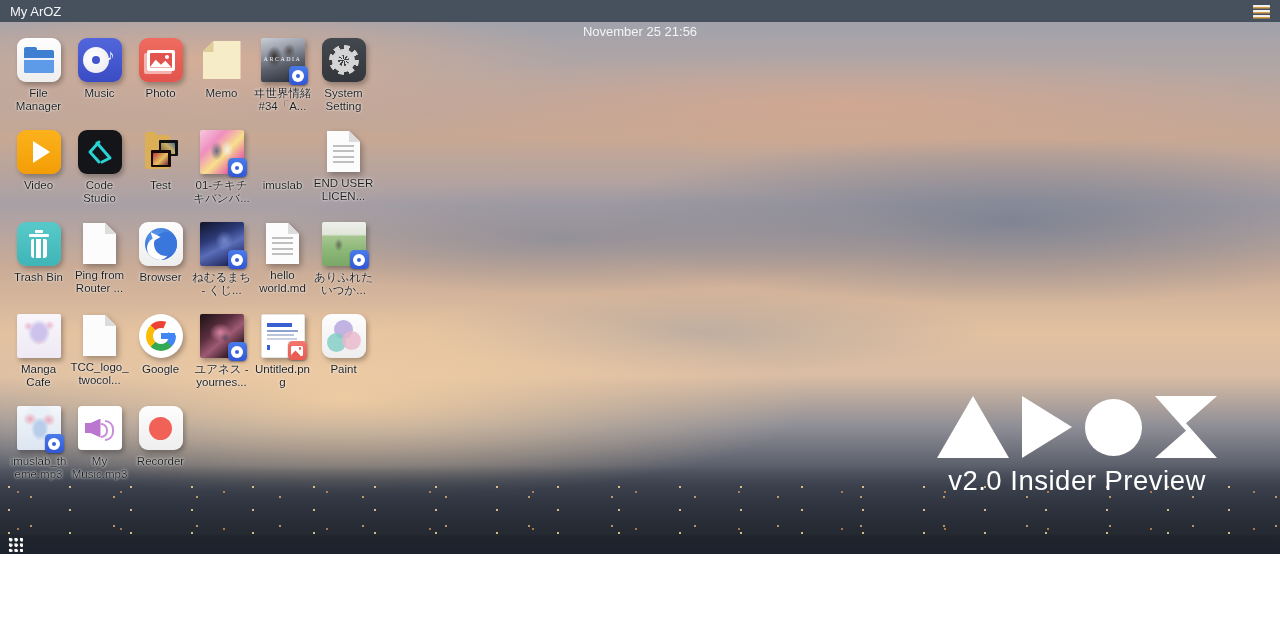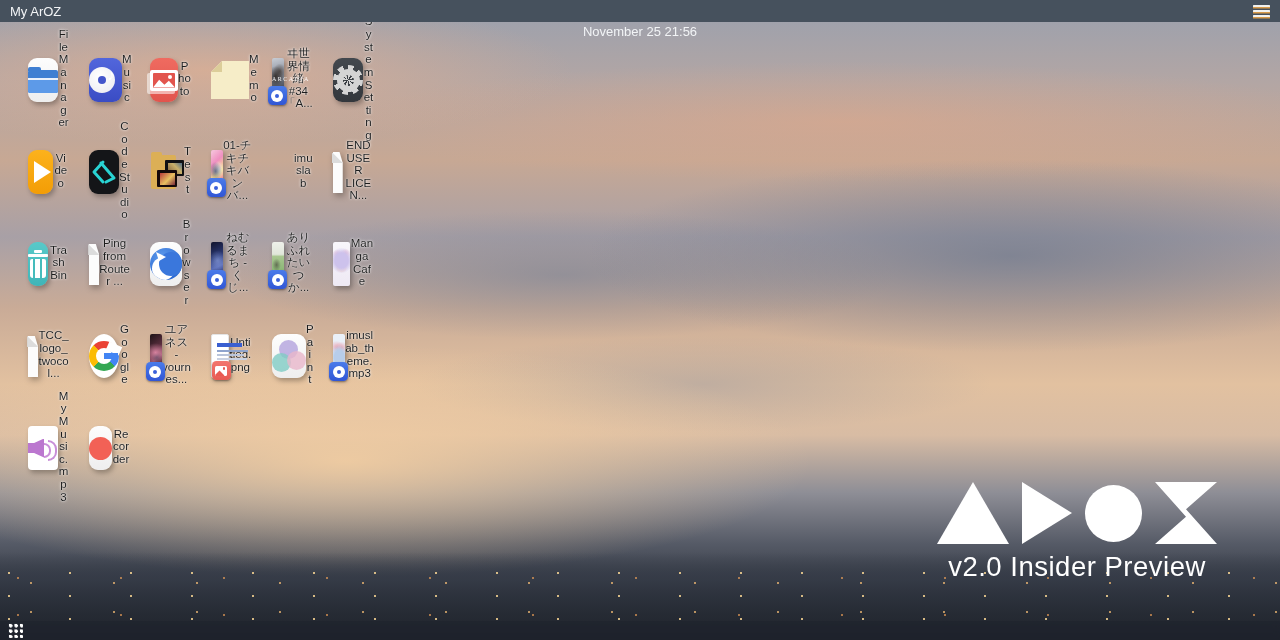--- a/index.html
+++ b/index.html
@@ -1,17 +1,17 @@
 <!DOCTYPE html>
 <html><head>
 <meta charset="utf-8">
 <style>
   html,body{margin:0;padding:0;}
   body{width:1280px;height:640px;overflow:hidden;font-family:"Liberation Sans","DejaVu Sans",sans-serif;}
-  .stage{position:relative;width:1280px;height:640px;overflow:hidden;background:#4d7c0f;}
+  .stage{position:relative;width:1280px;height:554px;overflow:hidden;background:#4d7c0f;}
 
   
   .wallpaper{position:absolute;inset:0;
     background:
       radial-gradient(52% 26% at 27% 72%, rgba(246,208,162,.85), rgba(246,208,162,0) 70%),
       radial-gradient(40% 16% at 16% 11%, rgba(233,178,143,.65), transparent 72%),
       radial-gradient(55% 13% at 66% 19%, rgba(224,168,138,.55), transparent 72%),
       radial-gradient(46% 21% at 79% 40%, rgba(112,122,142,.75), transparent 72%),
       radial-gradient(36% 14% at 44% 43%, rgba(122,130,148,.6), transparent 72%),
       radial-gradient(30% 10% at 55% 60%, rgba(150,150,160,.45), transparent 75%),
@@ -29,21 +29,21 @@
 
   
   .topbar{position:absolute;top:0;left:0;right:0;height:22px;background:#46515d;display:flex;align-items:center;padding:0 10px;box-sizing:border-box;z-index:40;}
   .topbar .title{color:#f2f4f6;font-size:13px;}
   .topbar .clock{position:absolute;left:0;right:0;text-align:center;color:#f2f4f6;font-size:13px;pointer-events:none;margin-top:40px;}
   .hamb{margin-left:auto;width:17px;display:flex;flex-direction:column;gap:2.5px;cursor:pointer;z-index:2;}
   .hamb span{height:2.6px;background:#f1f1ee;border-radius:.5px;box-shadow:0 1.6px 0 #d89b4a;}
 
   
   .icon-grid{position:absolute;left:8px;top:30px;display:grid;grid-template-columns:repeat(6,61px);grid-auto-rows:92px;z-index:10;}
-  .cell{display:flex;flex-direction:row;align-items:center;cursor:pointer;margin-left:20px;}
+  .cell{display:flex;flex-direction:column;align-items:center;cursor:pointer;}
   .lbl{margin-top:5px;font-size:11.5px;line-height:1.1;color:#1d1d1d;text-align:center;max-width:62px;overflow-wrap:anywhere;
        text-shadow:0 0 3px rgba(255,255,255,.95),0 0 1px rgba(255,255,255,.9);}
   .app{width:44px;height:44px;margin-top:8px;border-radius:9px;position:relative;display:flex;align-items:center;justify-content:center;box-shadow:2px 3px 5px rgba(0,0,0,.28);}
   .app.white{background:linear-gradient(180deg,#fdfdfd,#eeeeee);}
   .app.blue{background:linear-gradient(180deg,#5266dc,#3a4cc4);}
   .app.salmon{background:linear-gradient(180deg,#ef6b60,#e2544d);}
   .app.dark{background:linear-gradient(180deg,#43484e,#33373c);}
   .app.amber{background:linear-gradient(180deg,#fcb21c,#f39d06);}
   .app.black{background:#141518;}
   .app.teal{background:linear-gradient(180deg,#58c9c9,#3fb5b8);}
@@ -359,20 +359,27 @@
 
     <div class="cell">
       <div class="th navy">
         <span class="badge music">
             <span class="cd"></span>
           </span>
       </div>
       <div class="lbl">ねむるまち - くじ...</div>
     </div>
 
+    <div class="cell">
+      <div class="doc lines">
+          <div class="sheet"></div>
+          <div class="fold"></div>
+        </div>
+      <div class="lbl">hello world.md</div>
+    </div>
 
     <div class="cell">
       <div class="th greenfield">
         <span class="badge music">
             <span class="cd"></span>
           </span>
       </div>
       <div class="lbl">ありふれたいつか...</div>
     </div>
 

